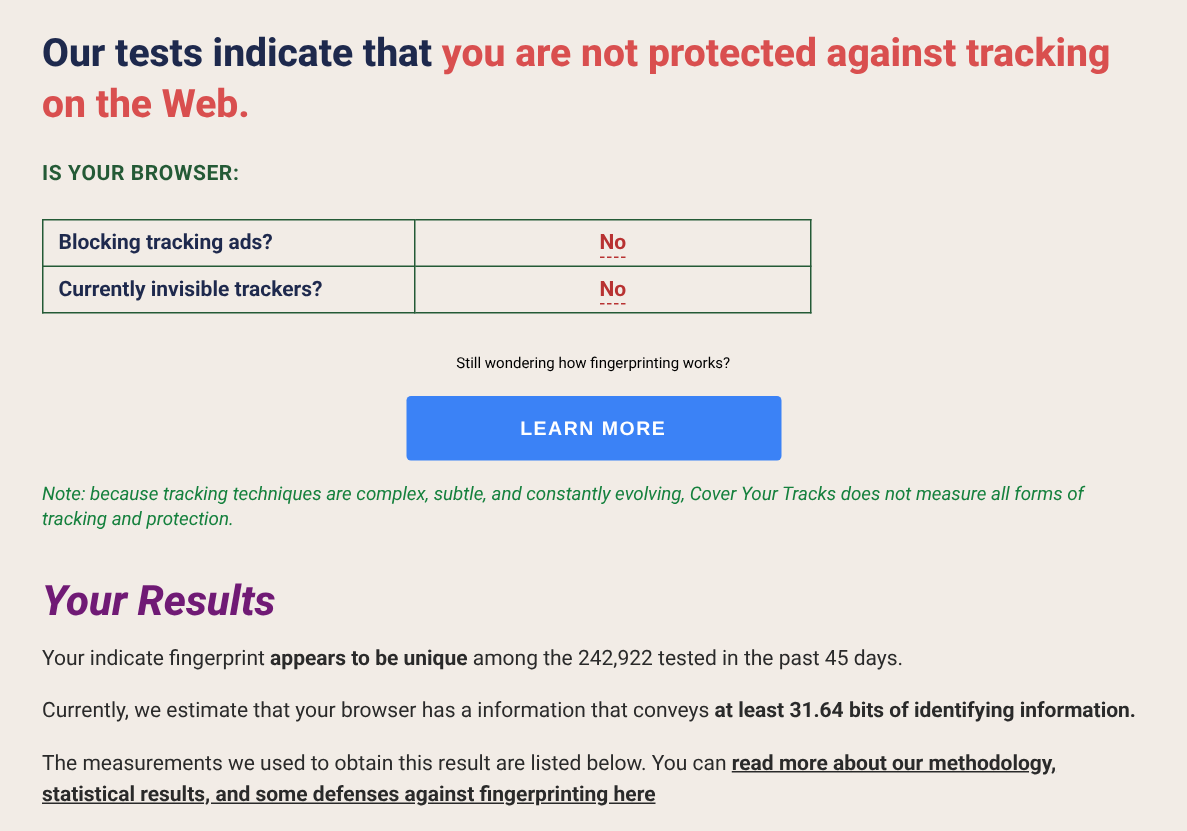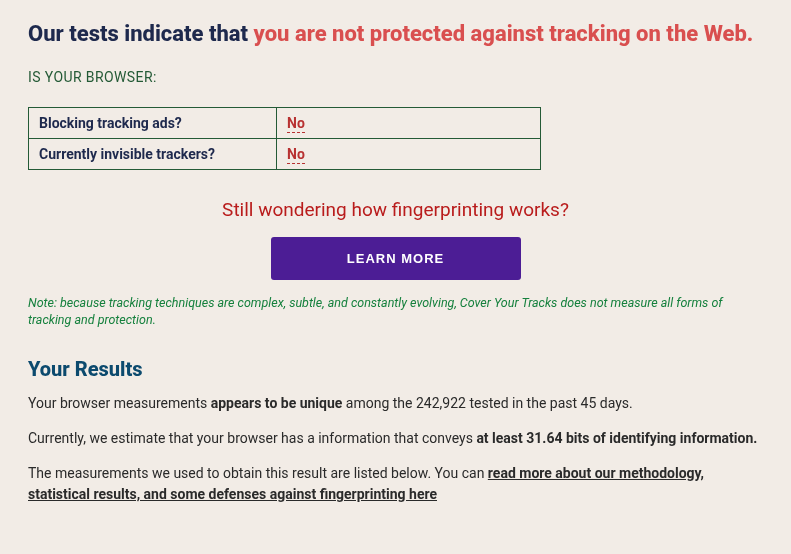--- a/index.html
+++ b/index.html
@@ -5,95 +5,97 @@
   * { box-sizing: border-box; }
   body {
     margin: 0;
     background: #f2ece6;
     font-family: -apple-system, BlinkMacSystemFont, "Segoe UI", Roboto, Helvetica, Arial, sans-serif;
     padding: 20px 28px;
     color: #2a2a2a;
     width: 791px;
   }
   h1.main-heading {
-    font-size: 22px;
+    font-size: 26px;
     font-weight: 800;
     margin: 0 0 20px 0;
     line-height: 1.3;
     color: #1e294d;
   }
   h1.main-heading .red-part { color: #d94f4f; }
   .browser-question {
     font-size: 14px;
-    font-weight: 400;
+    font-weight: 700;
     color: #245a36;
     letter-spacing: 0.4px;
     margin-bottom: 22px;
   }
   table.protection-table {
     border-collapse: collapse;
     margin-bottom: 28px;
     border-radius: 19px;
   }
   table.protection-table td {
     border: 1px solid #245a36;
     padding: 7px 10px;
     font-size: 14px;
     font-weight: 700;
     color: #1e294d;
     vertical-align: middle;
   }
   table.protection-table td.answer-cell {
+    text-align: center;
     width: 264px;
   }
   table.protection-table td.label-cell { width: 248px; }
   .no-answer {
     color: #b83232;
     font-weight: 700;
     border-bottom: 1px dashed #b83232;
     padding-bottom: 1px;
   }
   .dotted-term {
     border-bottom: 1px dashed #555;
     padding-bottom: 1px;
   }
   .learn-section {
     text-align: center;
     margin-bottom: 14px;
   }
   .still-wondering {
-    font-size: 19px;
-    color: #b91c1c;
+    font-size: 10px;
+    color: #000000;
     margin-bottom: 16px;
   }
   .learn-more-btn {
     display: inline-block;
-    background: #4c1d95;
+    background: #3b82f6;
     color: #fff;
     border: none;
     font-weight: 800;
     font-size: 13px;
     letter-spacing: 1px;
     padding: 14px 0;
     width: 250px;
     border-radius: 3px;
     cursor: pointer;
   }
   .note-text {
     font-style: italic;
     font-size: 12.5px;
     color: #15803d;
     line-height: 1.4;
     margin-bottom: 28px;
   }
   h2.results-heading {
-    font-size: 20px;
+    font-size: 28px;
     font-weight: 800;
-    color: #0c4a6e;
+    color: #701a75;
     margin: 0 0 12px 0;
+    font-style: italic;
   }
   p.result-para {
     font-size: 14px;
     color: #2a2a2a;
     line-height: 1.5;
     margin: 0 0 14px 0;
   }
   .bold { font-weight: 700; text-align: center; }
   .underline-link {
     text-decoration: underline;
@@ -126,21 +128,21 @@
 <div class="learn-section">
   <div class="still-wondering">Still wondering how fingerprinting works?</div>
   <button class="learn-more-btn">LEARN MORE</button>
 </div>
 
 <div class="note-text">Note: because tracking techniques are complex, subtle, and constantly evolving, Cover Your Tracks does not measure all forms of tracking and protection.</div>
 
 <h2 class="results-heading">Your Results</h2>
 
 <p class="result-para">
-  <span>Your browser measurements </span><span class="bold">appears to be unique</span><span> among the 242,922 tested in the past 45 days.</span>
+  <span>Your indicate fingerprint </span><span class="bold">appears to be unique</span><span> among the 242,922 tested in the past 45 days.</span>
 </p>
 
 <p class="result-para">
   <span>Currently, we estimate that your browser has a information that conveys </span><span class="bold">at least 31.64 bits of identifying information.</span>
 </p>
 
 <p class="result-para">
   <span>The measurements we used to obtain this result are listed below. You can </span><span class="underline-link">read more about our methodology, statistical results, and some defenses against fingerprinting here</span>
 </p>
 

